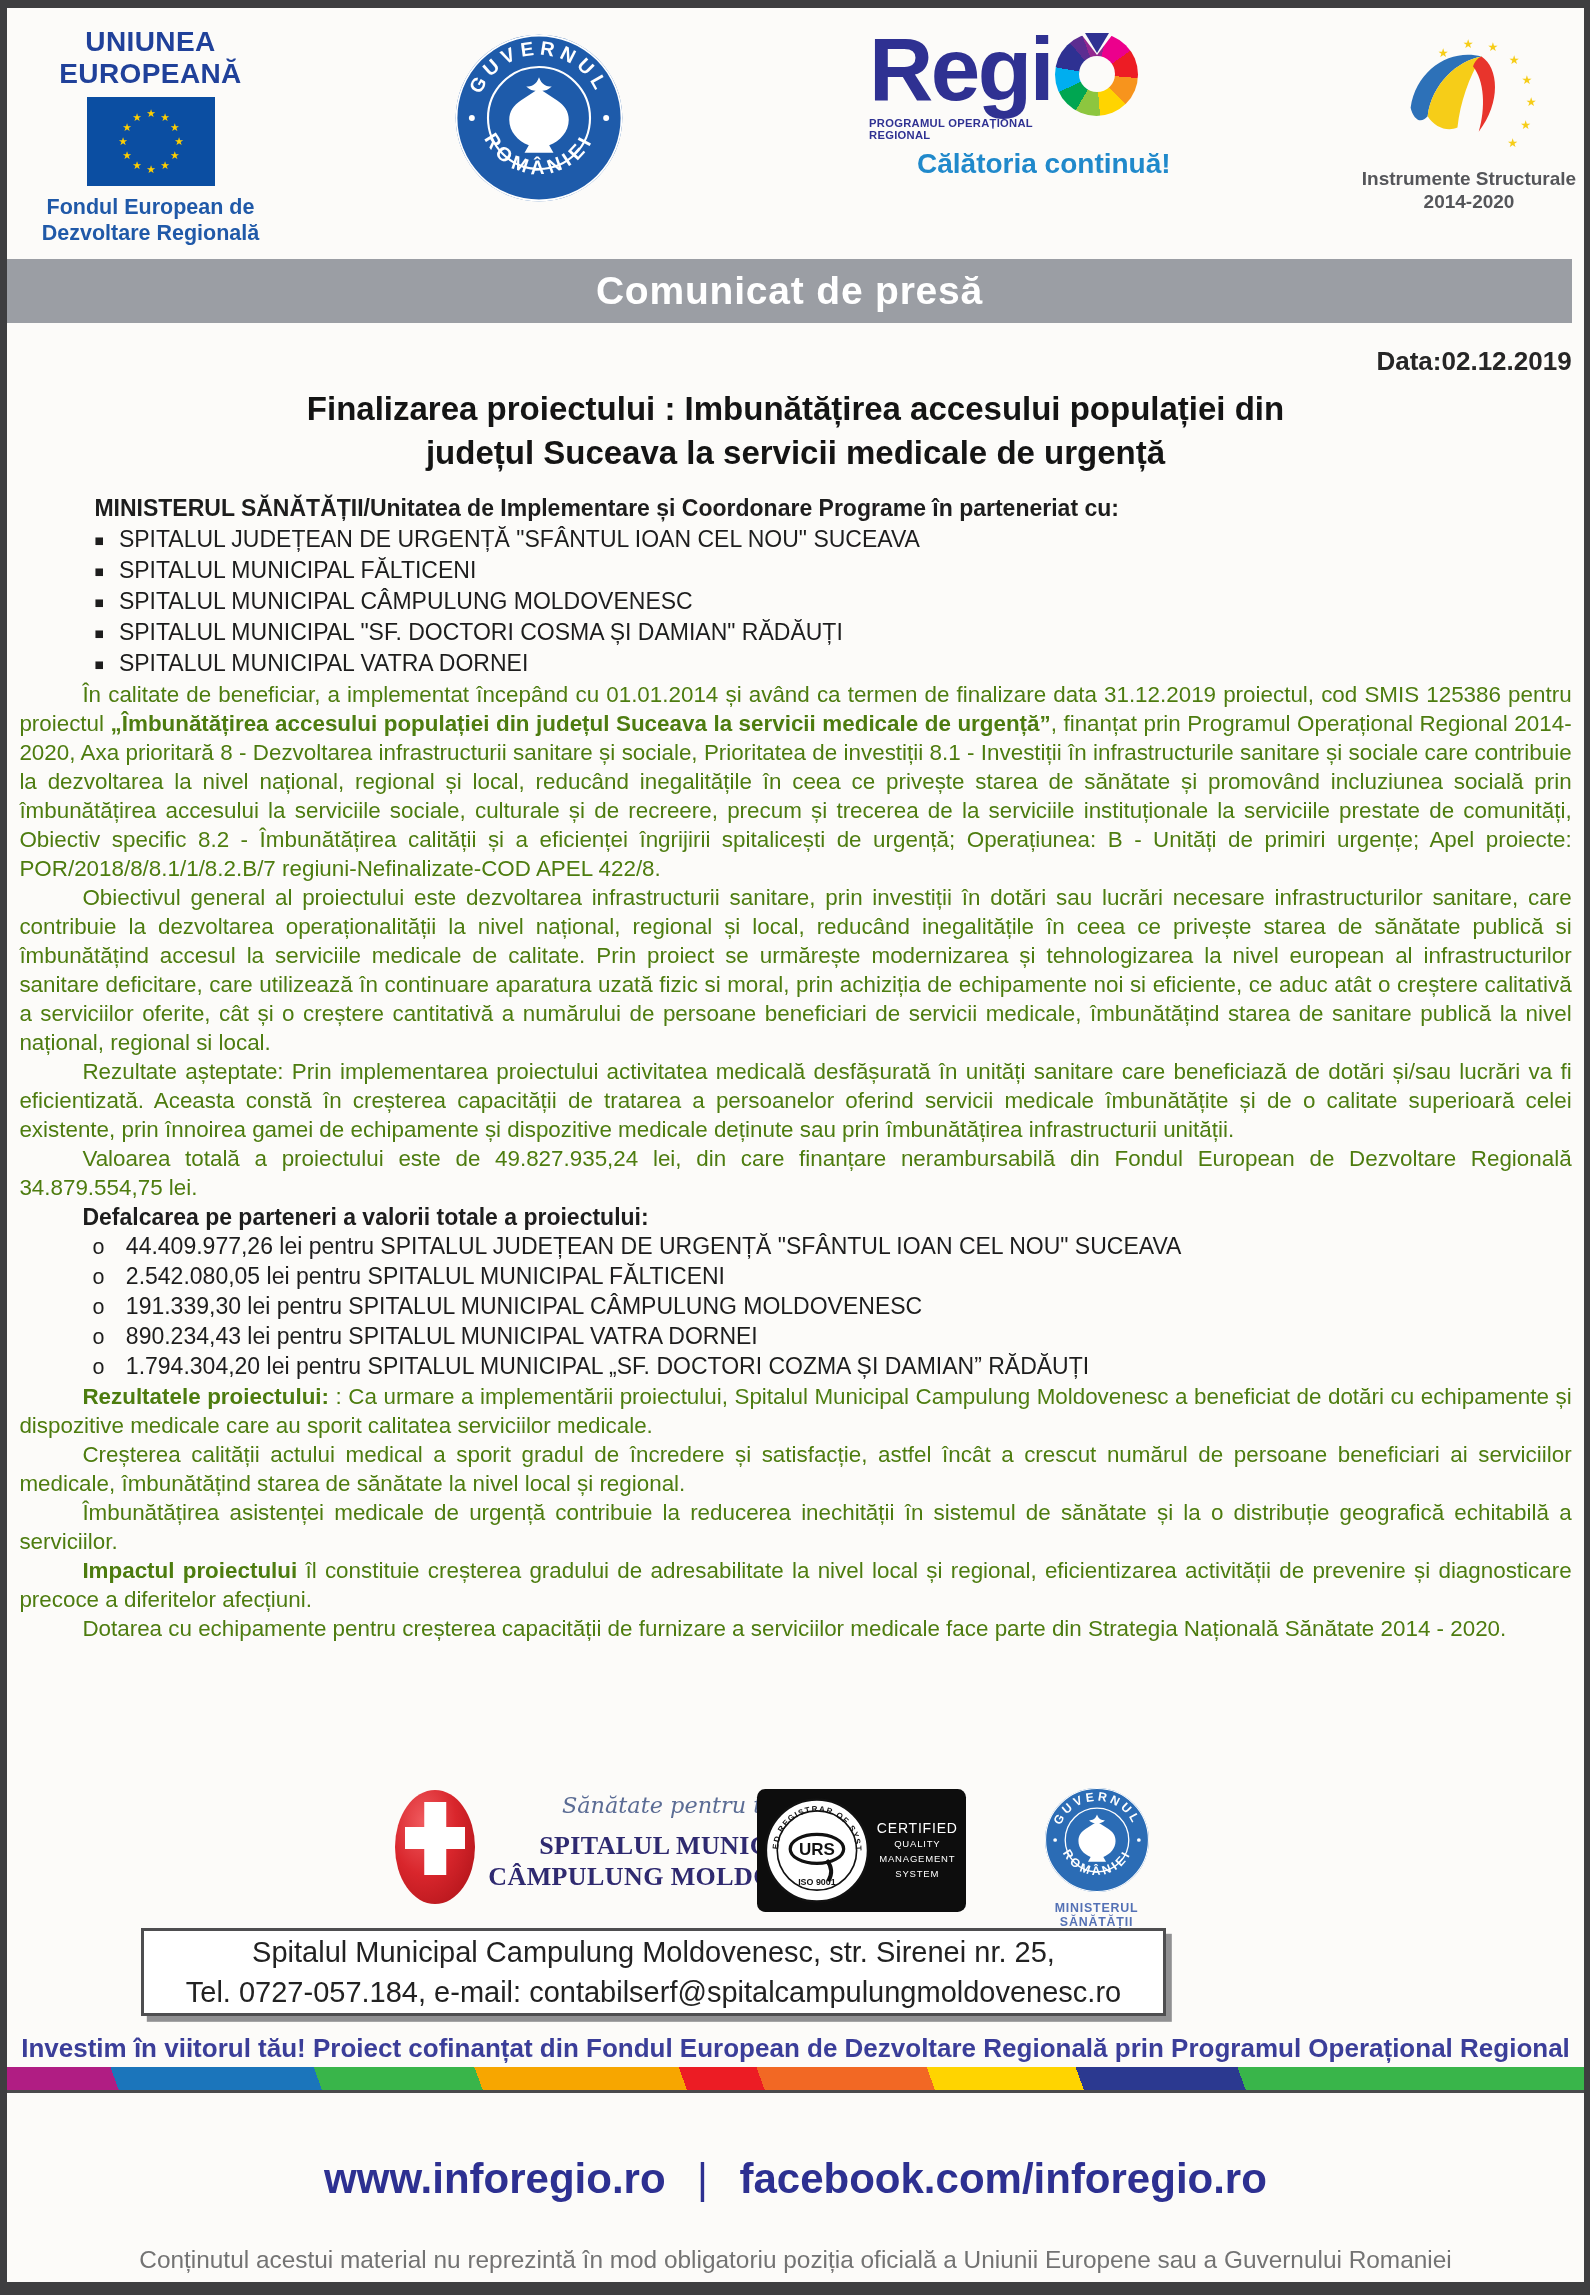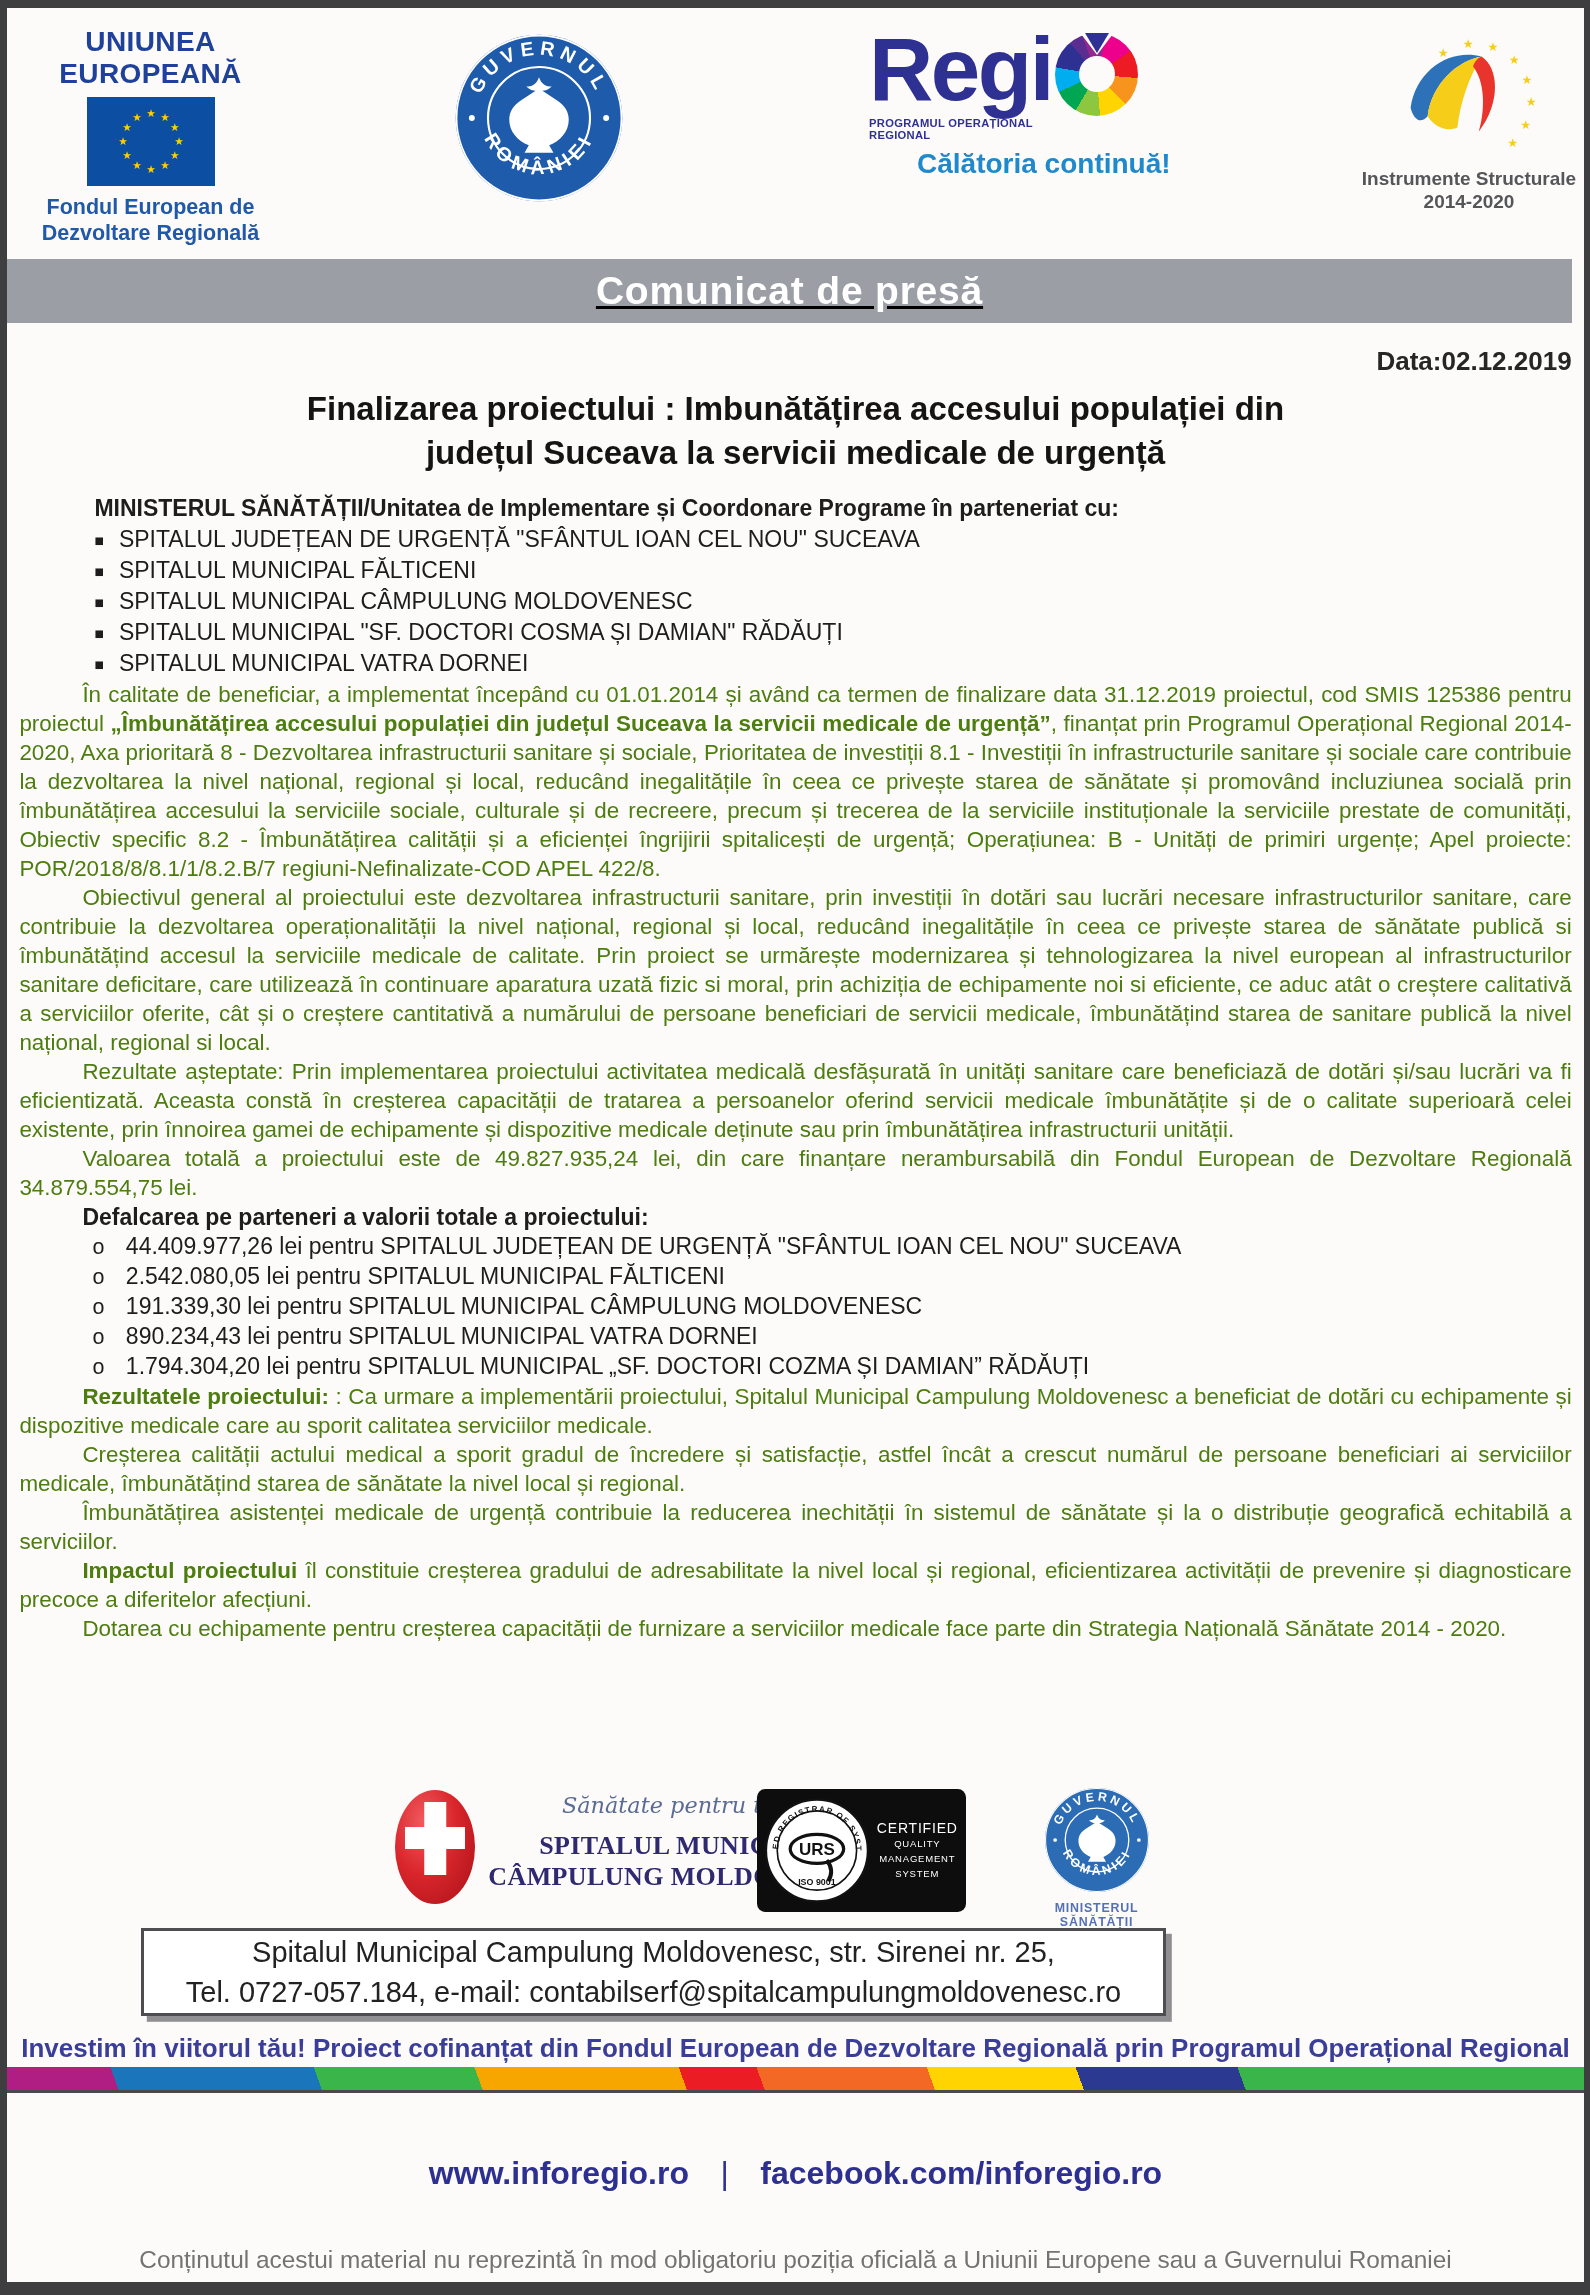--- a/index.html
+++ b/index.html
@@ -27,21 +27,21 @@
   .wheel .notch-bg{ position:absolute; top:-2.5px; left:50%; transform:translateX(-50%);
     width:0; height:0; border-left:19px solid transparent; border-right:19px solid transparent; border-top:25px solid #fcfbf9; }
   .wheel .notch{ position:absolute; top:0; left:50%; transform:translateX(-50%);
     width:0; height:0; border-left:12.4px solid transparent; border-right:12.4px solid transparent; border-top:20px solid #2f3192; }
   .regio-sub{ width:217px; font-size:11.2px; font-weight:700; color:#2f3192; letter-spacing:0.3px; margin-top:1.7px; }
   .regio-tag{ font-size:28px; font-weight:700; color:#2089cb; margin:6.6px 0 0 48px; }
   .instr-block{ position:absolute; left:1352px; top:15px; width:220px; text-align:center; }
   .instr-label{ font-size:19px; font-weight:700; color:#55565a; line-height:23px; margin-top:5px; }
   
   .banner{ position:absolute; top:251px; left:0; right:12px; height:64px; background:#9b9ea4;
-    display:flex; align-items:center; justify-content:center;text-decoration:underline; }
+    display:flex; align-items:center; justify-content:center; }
   .banner span{ color:#fff; font-size:39px; font-weight:700; letter-spacing:0.8px; }
   
   .content{ position:absolute; top:338px; left:12.4px; right:12.4px; color:#1d1d1d; }
   .date-line{ text-align:right; font-size:26px; font-weight:700; color:#262626; }
   .doc-title{ margin-top:10px; text-align:center; font-size:33px; font-weight:700; line-height:44px; color:#141414; }
   .intro{ margin:20px 0 3.3px 75px; font-size:23px; font-weight:700; }
   .blist{ list-style:none; margin-left:75px; }
   .blist li{ display:flex; gap:15px; font-size:23px; line-height:29px; align-items:baseline; }
   .blist .sq{ font-size:15.7px; position:relative; top:-1.7px; }
   p.body{ font-size:22.4px; line-height:29px; text-align:justify; text-indent:63px; color:#4d7c0f; }
@@ -75,21 +75,21 @@
   .contact div{ font-size:29px; line-height:40px; color:#222; }
   
   .invest{ position:absolute; top:2025px; left:0; right:0; text-align:center;
     font-size:26px; font-weight:600; color:#3b3e99; }
   .stripe{ position:absolute; top:2059px; left:0; right:0; height:26px; border-bottom:3.3px solid #4a4a4c;
     background:linear-gradient(70deg,
       #b01d83 0 105px, #1b75bb 105px 296px, #39b54a 296px 447px, #f7a600 447px 639px,
       #ec1c24 639px 712px, #f26824 712px 872px, #ffd400 872px 1012px, #2b3990 1012px 1164px,
       #39b54a 1164px 100%); }
   .www{ position:absolute; top:2147px; left:0; right:0; text-align:center;
-    font-size:32px; font-weight:700; color:#2d3091; }
+    font-size:42px; font-weight:700; color:#2d3091; }
   .www .sep{ font-weight:400; margin:0 31.5px; }
   .disclaimer{ position:absolute; top:2238px; left:0; right:0; text-align:center;
     font-size:24.4px; color:#737373; }
   svg text{ font-family:"Liberation Sans", sans-serif; }
 </style>
 </head>
 <body>
 
 <div class="page">
 

